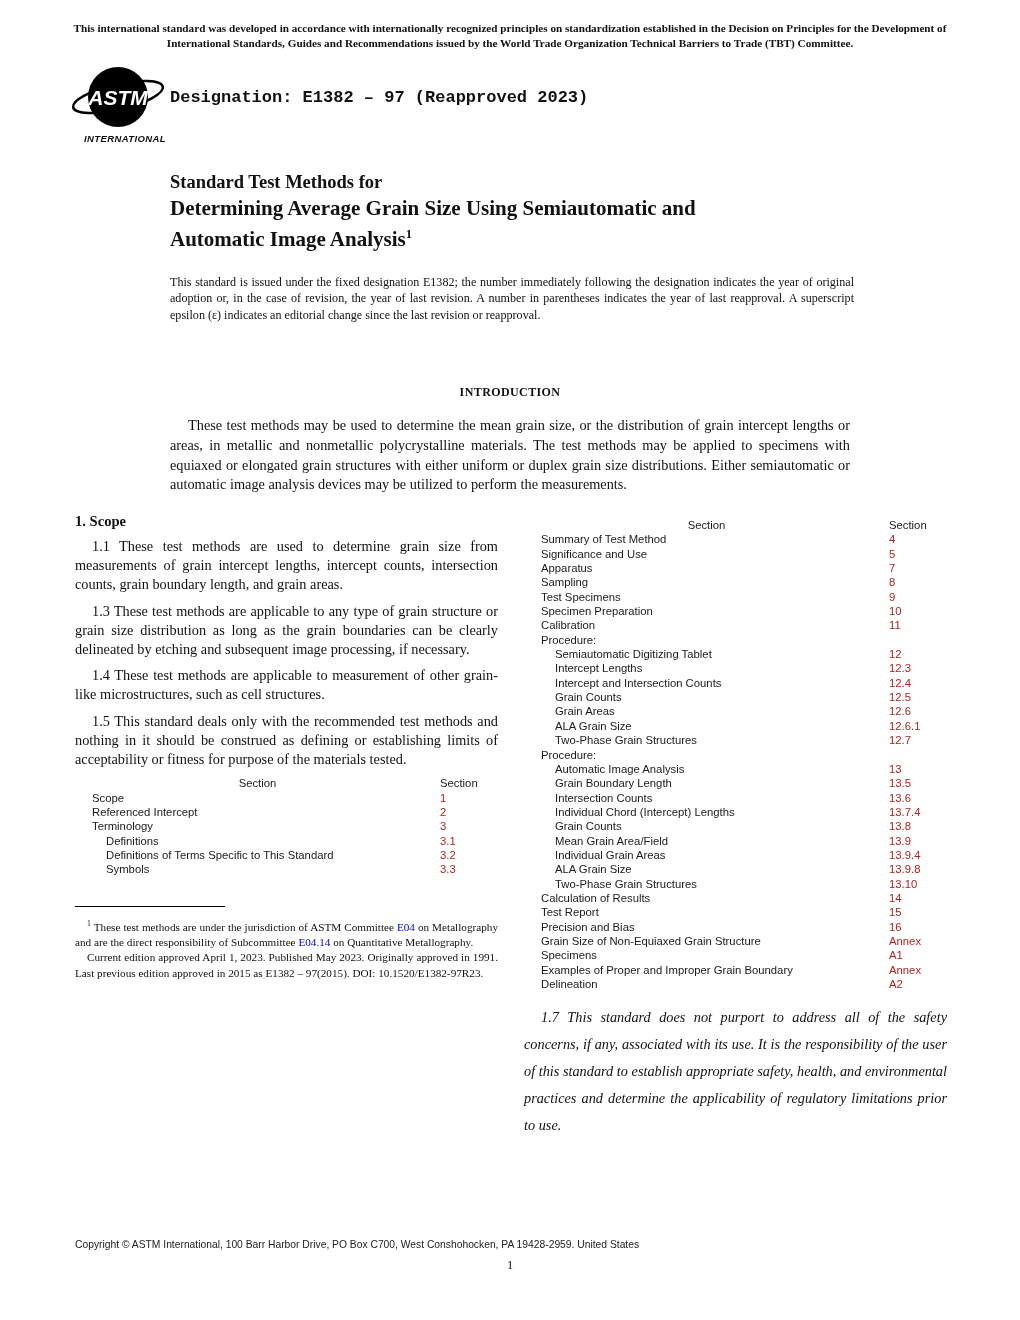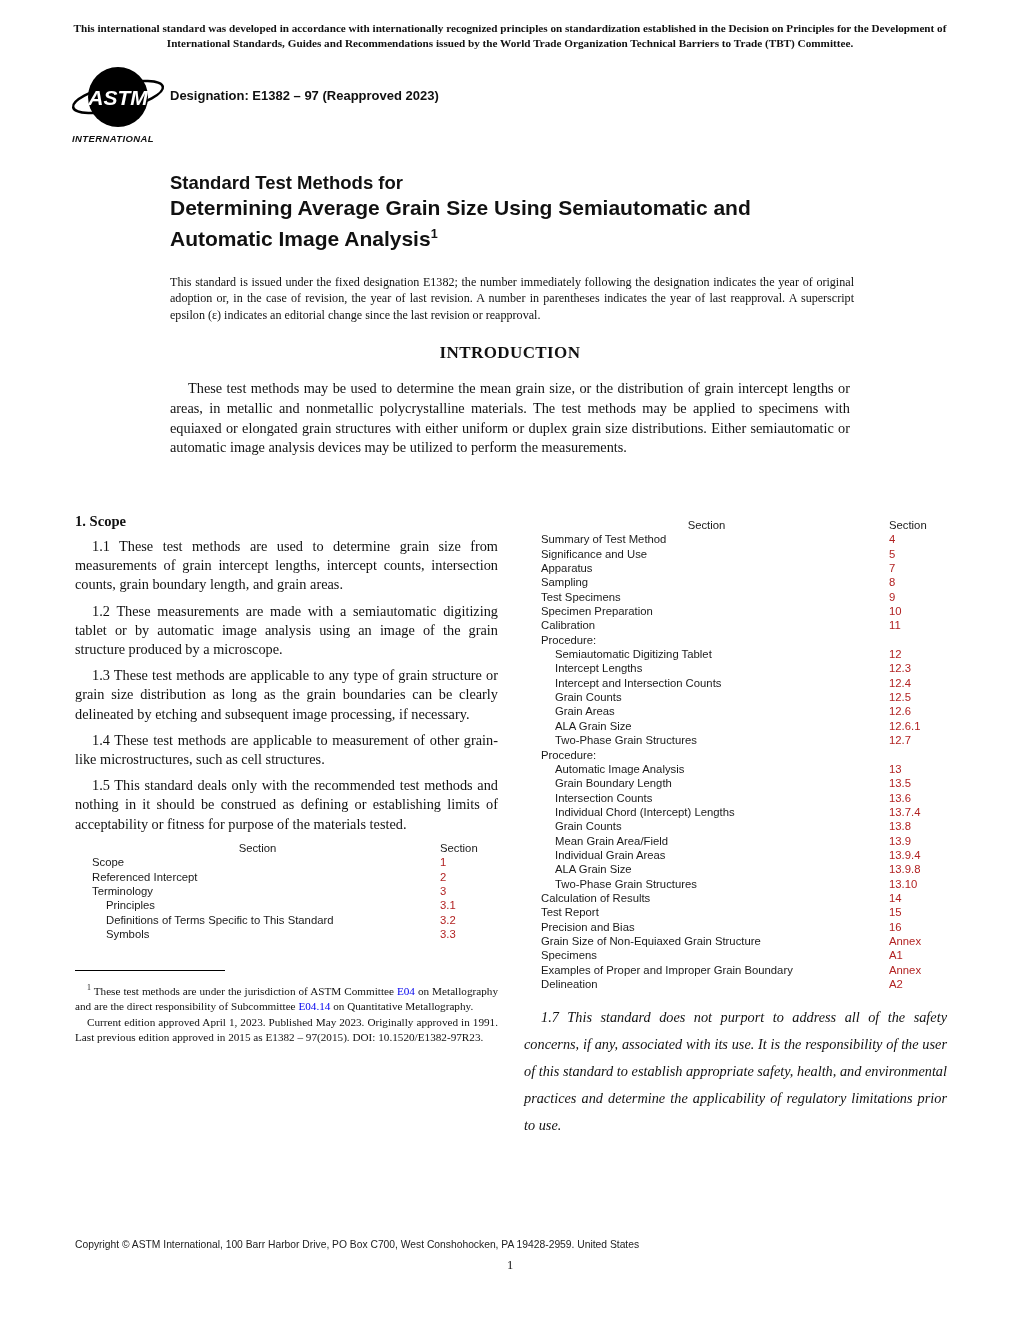--- a/index.html
+++ b/index.html
@@ -10,43 +10,43 @@
   }
 
   .top-notice {
     position:absolute; top:21px; left:63px; width:894px;
     text-align:center; font-weight:bold; font-size:11.2px; line-height:14.8px;
   }
 
   .logo { position:absolute; left:70px; top:64px; width:110px; }
   .logo .intl {
     font-family:"Liberation Sans", sans-serif; font-style:italic; font-weight:bold;
-    font-size:9.5px; letter-spacing:0.4px; margin-top:-3px; margin-left:2px;
+    font-size:9.5px; letter-spacing:0.4px; margin-top:-3px; margin-left:14px;
   }
 
   .designation {
     position:absolute; left:170px; top:88px;
-    font-family:Liberation Sans, sans-serif; font-weight:bold; font-size:13px;
+    font-family:Liberation Mono, monospace; font-weight:bold; font-size:17px;
   }
 
   .title-block {
     position:absolute; left:170px; top:170px; width:720px;
-    font-family:Liberation Sans, sans-serif; font-weight:bold;
+    font-family:Liberation Serif, serif; font-weight:bold;
   }
   .title-block .t1 { font-size:18.5px; line-height:25px; }
   .title-block .t2 { font-size:21px; line-height:26px; }
   .title-block sup { font-size:60%; }
 
   .issued {
     position:absolute; left:170px; top:274px; width:684px;
     font-size:12.1px; line-height:16.4px; text-align:justify;
   }
 
   .intro { position:absolute; left:170px; top:343px; width:680px; }
-  .intro-heading { text-align:center; font-weight:bold; font-size:17px; letter-spacing:0.4px; }
+  .intro-heading { text-align:center; font-weight:bold; font-size:12px; letter-spacing:0.4px;margin-top:42px; }
   .intro-body {
     margin-top:16px; font-size:14.3px; line-height:19.8px;
     text-align:justify; text-indent:18px;
   }
 
   .columns { position:absolute; left:75px; top:508px; width:872px; display:flex; gap:26px; }
   .col { width:423px; }
 
   .scope-heading { font-weight:bold; font-size:14.6px; margin-top:5px; margin-bottom:4px; }
   .para {
@@ -108,21 +108,20 @@
 <div class="intro">
   <div class="intro-heading">INTRODUCTION</div>
   <div class="intro-body">These test methods may be used to determine the mean grain size, or the distribution of grain intercept lengths or areas, in metallic and nonmetallic polycrystalline materials. The test methods may be applied to specimens with equiaxed or elongated grain structures with either uniform or duplex grain size distributions. Either semiautomatic or automatic image analysis devices may be utilized to perform the measurements.</div>
 </div>
 
 <div class="columns">
 
   <div class="col">
     <div class="scope-heading">1.  Scope</div>
     <div class="para">1.1  These test methods are used to determine grain size from measurements of grain intercept lengths, intercept counts, intersection counts, grain boundary length, and grain areas.</div>
-    <div class="para">1.2  These measurements are made with a semiautomatic digitizing tablet or by automatic image analysis using an image of the grain structure produced by a microscope.</div>
     <div class="para">1.3  These test methods are applicable to any type of grain structure or grain size distribution as long as the grain boundaries can be clearly delineated by etching and subsequent image processing, if necessary.</div>
     <div class="para">1.4  These test methods are applicable to measurement of other grain-like microstructures, such as cell structures.</div>
     <div class="para">1.5  This standard deals only with the recommended test methods and nothing in it should be construed as defining or establishing limits of acceptability or fitness for purpose of the materials tested.</div>
 
     <div class="toc">
       <div class="trow hdr">
           <span class="tl">Section</span>
           <span class="tn">Section</span>
         </div>
       <div class="trow">
@@ -131,21 +130,21 @@
         </div>
       <div class="trow">
           <span class="tl">Referenced Intercept</span>
           <span class="tn">2</span>
         </div>
       <div class="trow">
           <span class="tl">Terminology</span>
           <span class="tn">3</span>
         </div>
       <div class="trow">
-          <span class="tl ind">Principles</span>
+          <span class="tl ind">Definitions</span>
           <span class="tn">3.1</span>
         </div>
       <div class="trow">
           <span class="tl ind">Definitions of Terms Specific to This Standard</span>
           <span class="tn">3.2</span>
         </div>
       <div class="trow">
           <span class="tl ind">Symbols</span>
           <span class="tn">3.3</span>
         </div>

